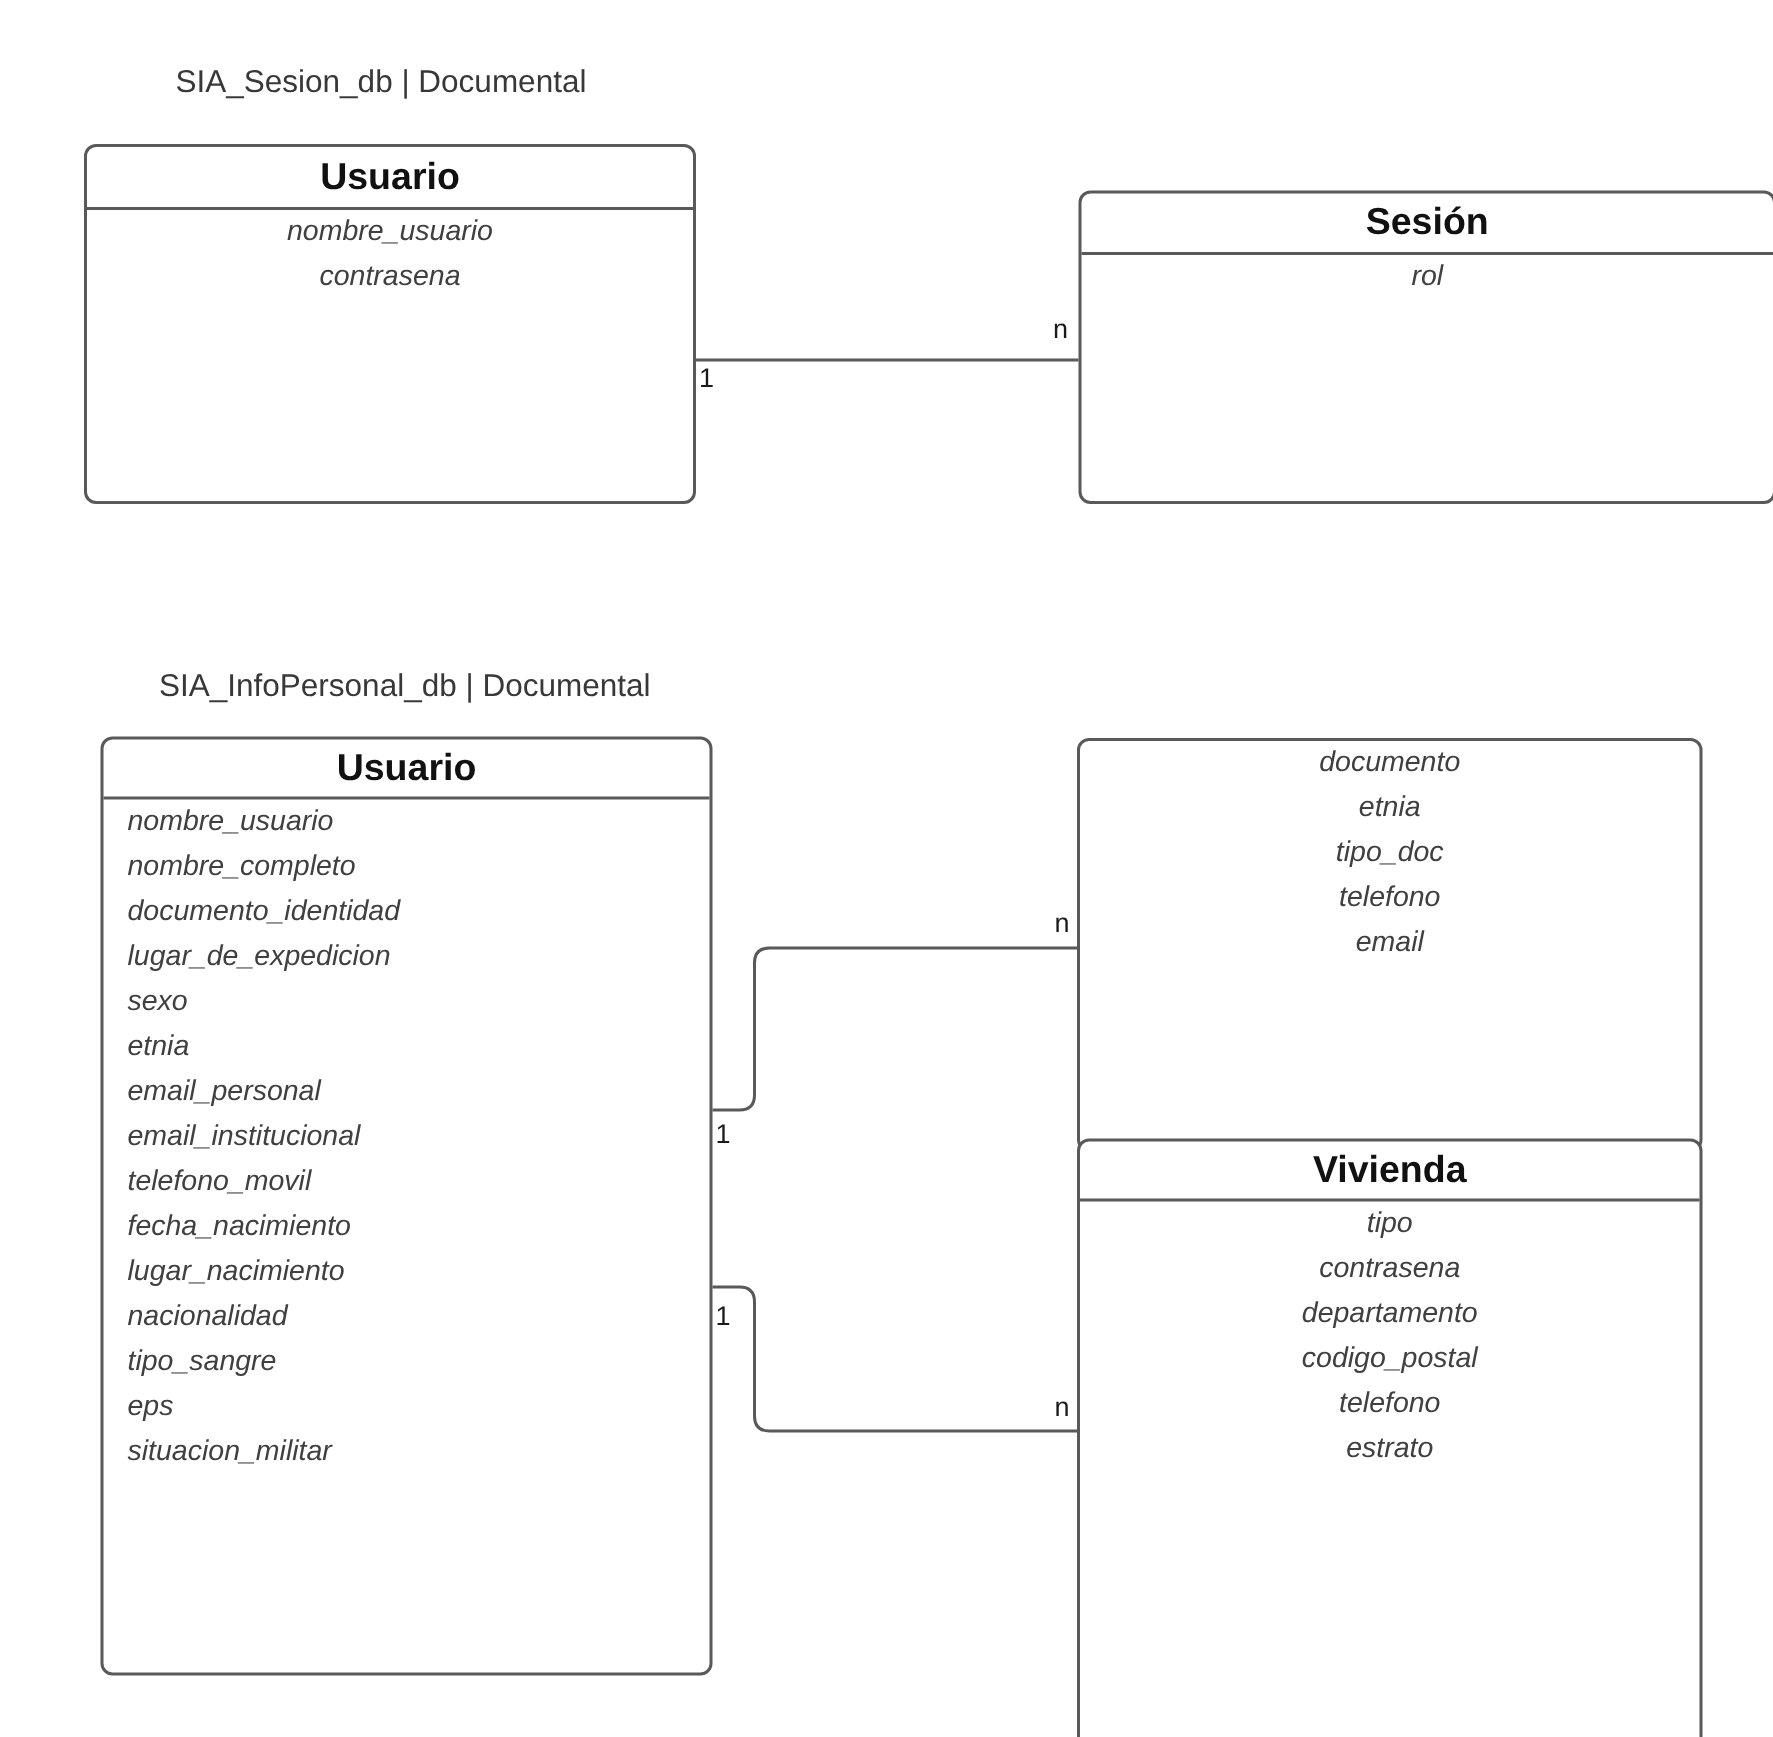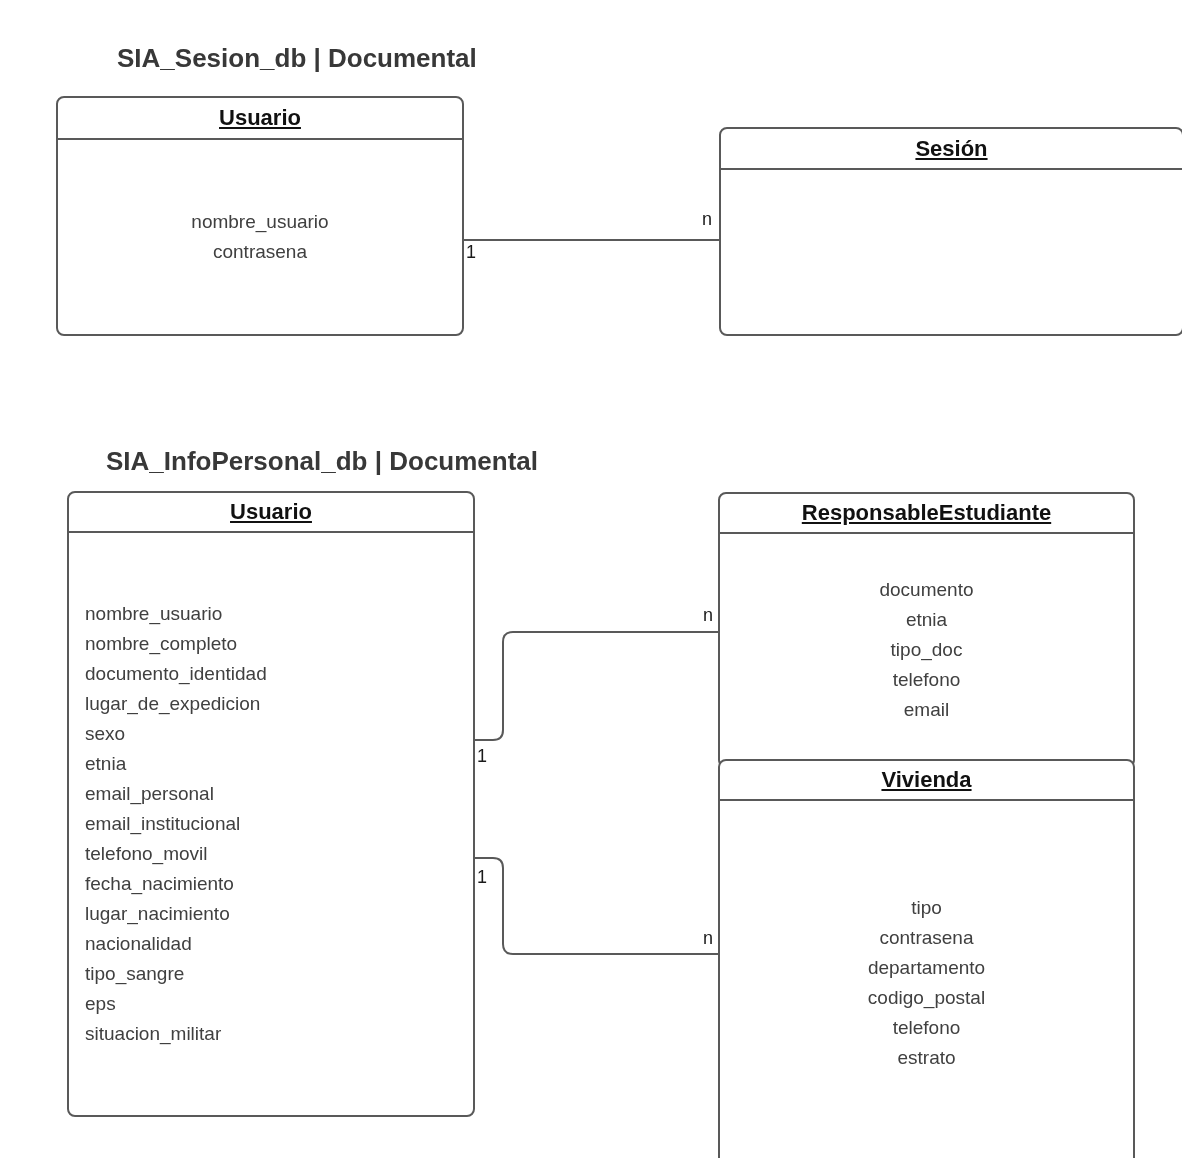--- a/index.html
+++ b/index.html
@@ -24,54 +24,54 @@
     position:absolute;left:0;top:0;width:1182px;height:1158px;
     z-index:0;
   }
   .connector-layer path{
     fill:none;
     stroke:var(--line);
     stroke-width:2;
   }
   .diagram-title{
     position:absolute;
-    font-size:26px;
-    font-weight:bold;
+    font-size:21px;
+    font-weight:normal;
     color:var(--title-text);
     white-space:nowrap;
     z-index:2;
   }
   .entity{
     position:absolute;
     background:var(--bg);
     border:2px solid var(--border);
     border-radius:8px;
     z-index:1;
     display:flex;
     flex-direction:column;
   }
   .entity-header{
     border-bottom:2px solid var(--border);
     display:flex;
     align-items:center;
     justify-content:center;
     font-weight:bold;
-    font-size:22px;
+    font-size:25px;
     color:var(--header-text);
     flex:0 0 auto;
-    text-decoration:underline;
   }
   .entity-body{
     flex:1 1 auto;
     display:flex;
     flex-direction:column;
-    justify-content:center;
+    justify-content:flex-start;
     align-items:center;
     font-size:19px;
     color:var(--field-text);
+    font-style:italic;
   }
   .entity-body.left-align{
     align-items:flex-start;
     padding-left:16px;
   }
   .field{
     line-height:30px;
     white-space:nowrap;
   }
   .card-label{
@@ -98,20 +98,23 @@
   <div class="entity" style="left:56px;top:96px;width:408px;height:240px">
     <div class="entity-header" style="height:42px">Usuario</div>
     <div class="entity-body">
       <div class="field">nombre_usuario</div>
       <div class="field">contrasena</div>
     </div>
   </div>
 
   <div class="entity" style="left:719px;top:127px;width:465px;height:209px">
     <div class="entity-header" style="height:41px">Sesión</div>
+    <div class="entity-body">
+      <div class="field">rol</div>
+    </div>
   </div>
 
   <span class="card-label" style="left:466px;top:243px">1</span>
   <span class="card-label" style="left:702px;top:210px">n</span>
 
   <div class="diagram-title" style="left:106px;top:446px">SIA_InfoPersonal_db | Documental</div>
 
   <div class="entity" style="left:67px;top:491px;width:408px;height:626px">
     <div class="entity-header" style="height:40px">Usuario</div>
     <div class="entity-body left-align">
@@ -127,21 +130,20 @@
       <div class="field">fecha_nacimiento</div>
       <div class="field">lugar_nacimiento</div>
       <div class="field">nacionalidad</div>
       <div class="field">tipo_sangre</div>
       <div class="field">eps</div>
       <div class="field">situacion_militar</div>
     </div>
   </div>
 
   <div class="entity" style="left:718px;top:492px;width:417px;height:276px">
-    <div class="entity-header" style="height:40px">ResponsableEstudiante</div>
     <div class="entity-body">
       <div class="field">documento</div>
       <div class="field">etnia</div>
       <div class="field">tipo_doc</div>
       <div class="field">telefono</div>
       <div class="field">email</div>
     </div>
   </div>
 
   <div class="entity" style="left:718px;top:759px;width:417px;height:408px">

